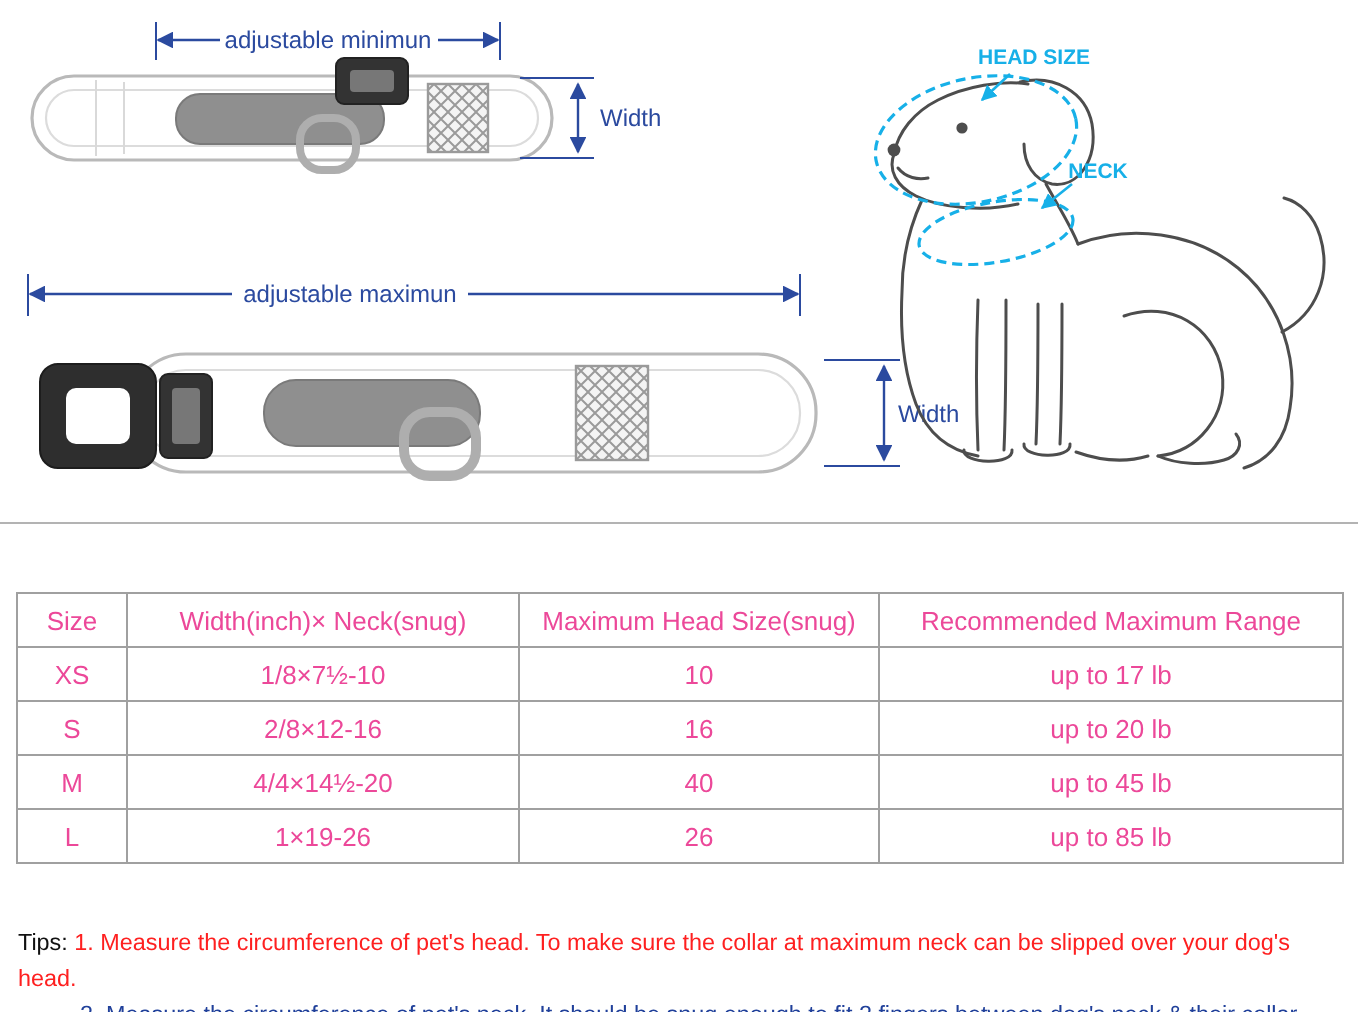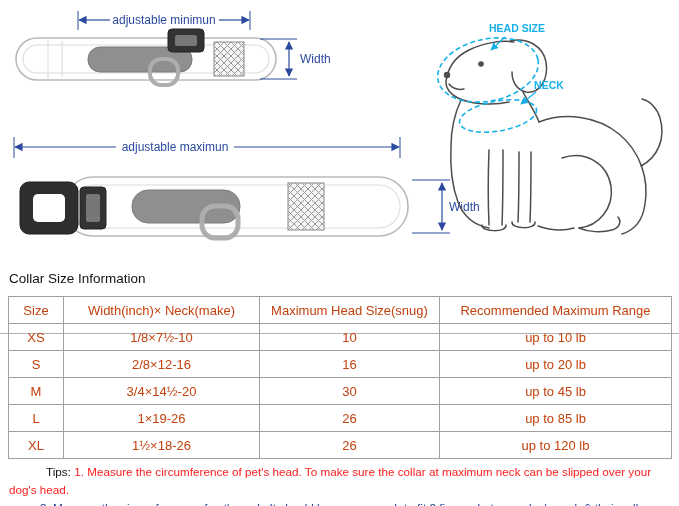--- a/index.html
+++ b/index.html
@@ -1,20 +1,20 @@
 <!DOCTYPE html>
 <html style="--accent_blue: #2b4a9f; --accent_cyan: #17b0e8; --tip_red: #fe2020; --tip_blue: #20409a; --table_border: #a0a0a0; --strap_gray: #b9b9b9; --pad_gray: #8f8f8f; --buckle_dark: #333333;"><head>
 <meta charset="utf-8">
 <style>
   * { margin:0; padding:0; box-sizing:border-box; }
   html,body { background:#fff; }
   body { font-family:"Liberation Sans", sans-serif; color:#111; }
   .page { position:relative; width:679px; height:506px; background:#fff; overflow:hidden; }
 
-  .diagram-section { position:absolute; top:0; left:0; width:679px; height:334px; border-bottom:1px solid #b3b3b3; }
+  .diagram-section { position:absolute; top:0; left:0; width:679px; height:262px; border-bottom:1px solid #b3b3b3; }
 
   
   .strap-outline { fill:#fff; stroke:var(--strap_gray,#b9b9b9); stroke-width:1.6; }
   .strap-inner   { fill:none; stroke:#dcdcdc; stroke-width:1.1; }
   .seam          { stroke:#d9d9d9; stroke-width:1; }
   .pad           { fill:var(--pad_gray,#8f8f8f); stroke:#7a7a7a; stroke-width:1; }
   .dring         { fill:none; stroke:#aeaeae; stroke-width:4; }
   .dring2        { stroke-width:5; }
   .keeper        { fill:url(#crosshatch); stroke:#9a9a9a; stroke-width:1.2; }
   .slider-body   { fill:var(--buckle_dark,#333333); stroke:#222; stroke-width:1; }
@@ -28,29 +28,29 @@
   .blue-fill { fill:var(--accent_blue,#2b4a9f); }
   .cyan-fill { fill:var(--accent_cyan,#17b0e8); }
   .cyan-label { fill:var(--accent_cyan,#17b0e8); font-size:10.5px; font-weight:bold; font-family:"Liberation Sans",sans-serif; }
   .cyan-dash { fill:none; stroke:var(--accent_cyan,#17b0e8); stroke-width:1.6; stroke-dasharray:5 3; }
   .cyan-line { stroke:var(--accent_cyan,#17b0e8); stroke-width:1.3; fill:none; }
   .dog-line { fill:none; stroke:#4d4d4d; stroke-width:1.5; stroke-linecap:round; stroke-linejoin:round; }
   .dog-fill { fill:#4d4d4d; stroke:none; }
 
   .info-title { position:absolute; top:271px; left:9px; font-size:13.5px; color:#111; }
 
-  .size-table { position:absolute; top:296px; left:8px; width:663px; border-collapse:collapse; table-layout:fixed; font-size:13px; color:#c2410c; }
+  .size-table { position:absolute; top:296px; left:8px; width:663px; border-collapse:collapse; table-layout:fixed; font-size:13px; color:#ec4899; }
   .size-table th, .size-table td { border:1px solid var(--table_border,#a0a0a0); text-align:center; height:27px; font-weight:normal; padding:0 4px; vertical-align:middle; }
   .size-table col.c1 { width:55px; }
   .size-table col.c2 { width:196px; }
   .size-table col.c3 { width:180px; }
   .size-table col.c4 { width:232px; }
 
   .tips { position:absolute; top:463px; left:9px; width:666px; font-size:11.7px; line-height:18px; }
-  .tips-label { color:#111;margin-left:37px; }
+  .tips-label { color:#111; }
   .tip1 { color:var(--tip_red,#fe2020); }
   .tip2 { color:var(--tip_blue,#20409a); }
   .tip-line-2 { margin-left:31px; }
 </style>
 </head>
 <body>
 
 <div class="page">
 
   <div class="diagram-section">
@@ -146,67 +146,60 @@
         <ellipse class="cyan-dash" cx="488" cy="70" rx="51" ry="31" transform="rotate(-12 488 70)"></ellipse>
         <ellipse class="cyan-dash" cx="498" cy="116" rx="39" ry="15" transform="rotate(-10 498 116)"></ellipse>
         <line class="cyan-line" x1="505" y1="37" x2="491" y2="50" marker-end="url(#arrC)"></line>
         <line class="cyan-line" x1="536" y1="92" x2="521" y2="104" marker-end="url(#arrC)"></line>
         <text class="cyan-label" x="517" y="32" text-anchor="middle">HEAD SIZE</text>
         <text class="cyan-label" x="549" y="89" text-anchor="middle">NECK</text>
       </g>
     </svg>
   </div>
 
-  <div class="info-title">Collar Size Information</div>
 
   <table class="size-table">
     <colgroup>
         <col class="c1">
         <col class="c2">
         <col class="c3">
         <col class="c4">
       </colgroup>
     <thead>
       <tr>
         <th>Size</th>
-        <th>Width(inch)× Neck(make)</th>
+        <th>Width(inch)× Neck(snug)</th>
         <th>Maximum Head Size(snug)</th>
         <th>Recommended Maximum Range</th>
       </tr>
     </thead>
     <tbody>
       <tr>
         <td>XS</td>
         <td>1/8×7½-10</td>
         <td>10</td>
-        <td>up to 10 lb</td>
+        <td>up to 17 lb</td>
       </tr>
       <tr>
         <td>S</td>
         <td>2/8×12-16</td>
         <td>16</td>
         <td>up to 20 lb</td>
       </tr>
       <tr>
         <td>M</td>
-        <td>3/4×14½-20</td>
-        <td>30</td>
+        <td>4/4×14½-20</td>
+        <td>40</td>
         <td>up to 45 lb</td>
       </tr>
       <tr>
         <td>L</td>
         <td>1×19-26</td>
         <td>26</td>
         <td>up to 85 lb</td>
-      </tr>
-      <tr>
-        <td>XL</td>
-        <td>1½×18-26</td>
-        <td>26</td>
-        <td>up to 120 lb</td>
       </tr>
     </tbody>
   </table>
 
   <div class="tips">
     <div class="tip-line">
       <span class="tips-label">Tips:</span>
       <span class="tip1">1. Measure the circumference of pet's head.  To make sure the collar at maximum neck can be slipped over your dog's head.</span>
     </div>
     <div class="tip-line tip-line-2">

